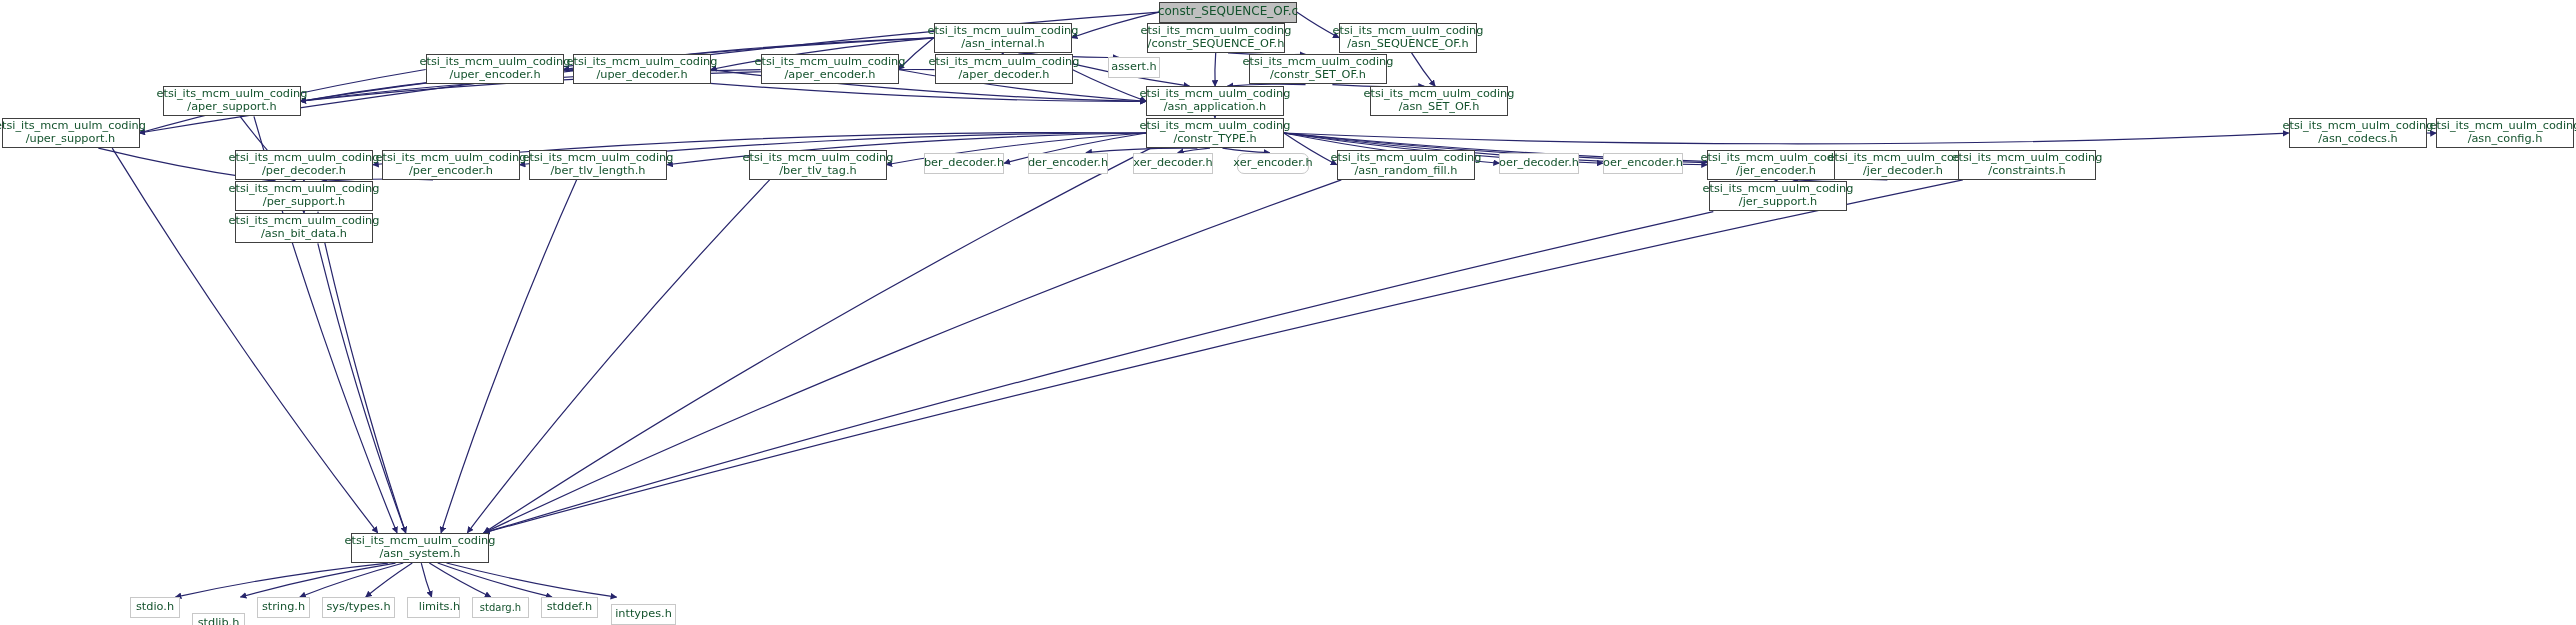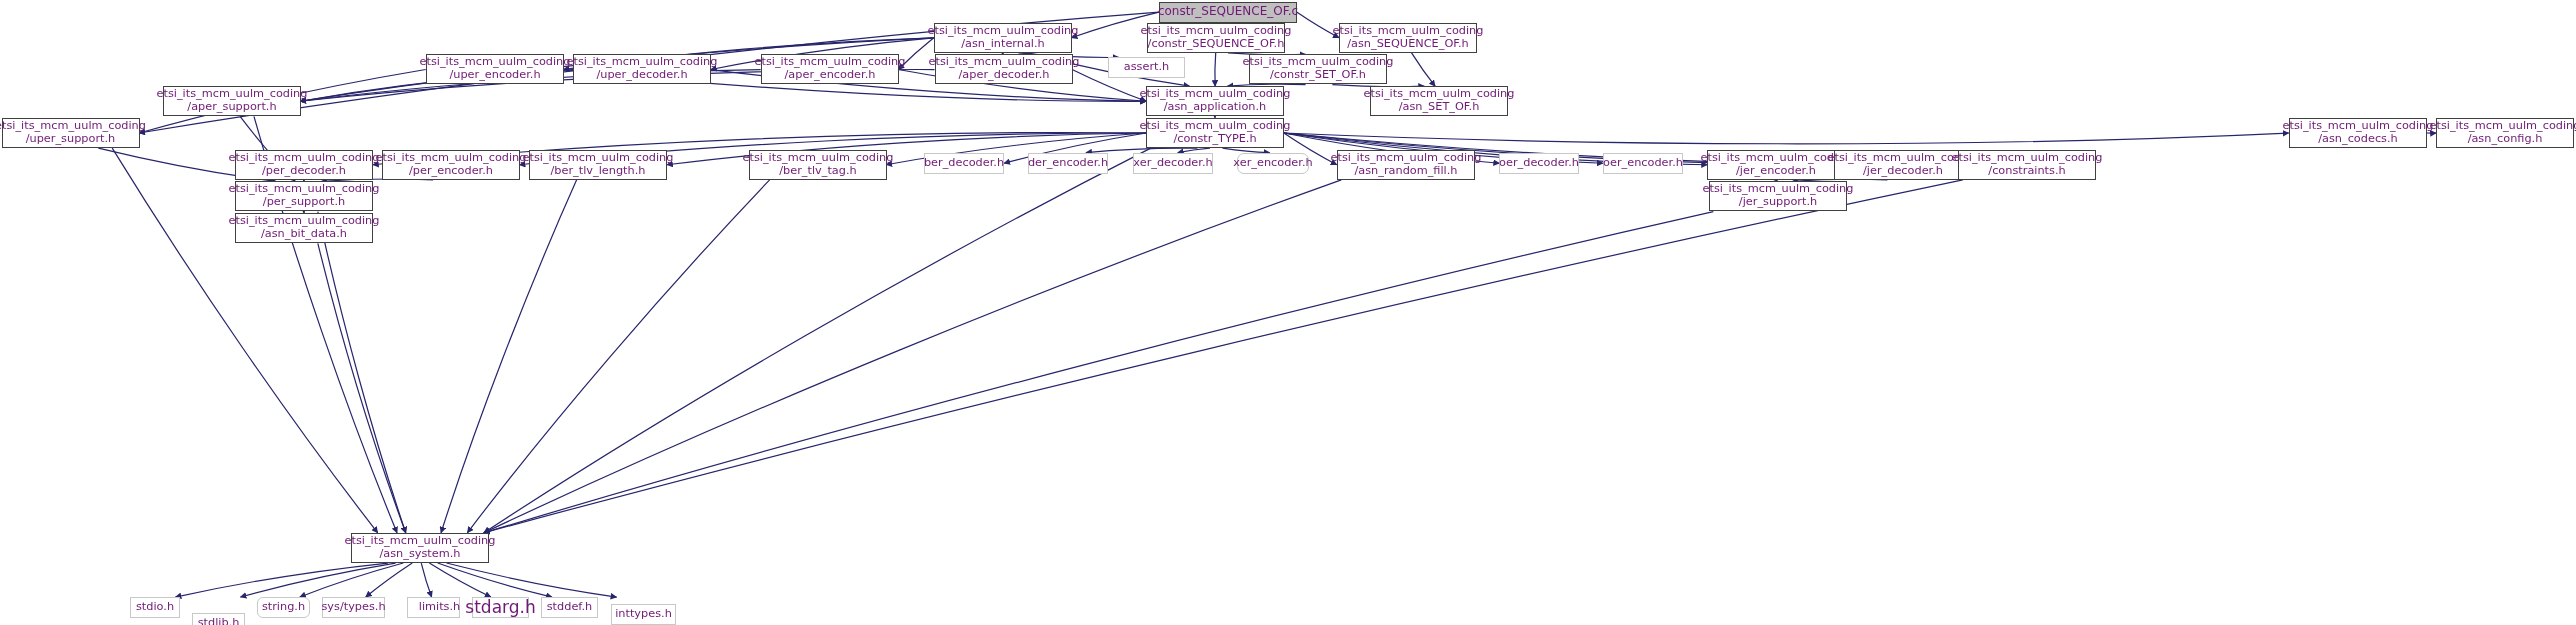--- a/index.html
+++ b/index.html
@@ -13,21 +13,21 @@
   }
   #edges{position:absolute;left:0;top:0;width:2576px;height:625px;pointer-events:none;}
   .node{
     position:absolute;
     box-sizing:border-box;
     display:flex;
     align-items:center;
     justify-content:center;
     text-align:center;
     line-height:1.12;
-    color:#701a75;
+    color:#14532d;
     background:#ffffff;
     white-space:pre;
     overflow:visible;
   }
   .node .lbl{display:block;}
   
   .t-root{background:#bfbfbf;border:0.8px solid #404040;}
   .t-local{background:#ffffff;border:0.8px solid #404040;}
   .t-sys{background:#ffffff;border:0.8px solid #c8c8c8;}
 </style>
@@ -119,21 +119,21 @@
       <div class="node t-local" style="left: 1339px; top: 23px; width: 138px; height: 30px; font-size: 11.3px;"><span class="lbl">etsi_its_mcm_uulm_coding
 /asn_SEQUENCE_OF.h</span></div>
       <div class="node t-local" style="left: 426px; top: 54px; width: 138px; height: 30px; font-size: 11.3px;"><span class="lbl">etsi_its_mcm_uulm_coding
 /uper_encoder.h</span></div>
       <div class="node t-local" style="left: 573px; top: 54px; width: 138px; height: 30px; font-size: 11.3px;"><span class="lbl">etsi_its_mcm_uulm_coding
 /uper_decoder.h</span></div>
       <div class="node t-local" style="left: 761px; top: 54px; width: 138px; height: 30px; font-size: 11.3px;"><span class="lbl">etsi_its_mcm_uulm_coding
 /aper_encoder.h</span></div>
       <div class="node t-local" style="left: 935px; top: 54px; width: 138px; height: 30px; font-size: 11.3px;"><span class="lbl">etsi_its_mcm_uulm_coding
 /aper_decoder.h</span></div>
-      <div class="node t-sys" style="left: 1108px; top: 57px; width: 77px; height: 21px; font-size: 11.3px;"><span class="lbl">assert.h</span></div>
+      <div class="node t-sys" style="left: 1108px; top: 57px; width: 52px; height: 21px; font-size: 11.3px;"><span class="lbl">assert.h</span></div>
       <div class="node t-local" style="left: 1249px; top: 54px; width: 138px; height: 30px; font-size: 11.3px;"><span class="lbl">etsi_its_mcm_uulm_coding
 /constr_SET_OF.h</span></div>
       <div class="node t-local" style="left: 163px; top: 86px; width: 138px; height: 30px; font-size: 11.3px;"><span class="lbl">etsi_its_mcm_uulm_coding
 /aper_support.h</span></div>
       <div class="node t-local" style="left: 1146px; top: 86px; width: 138px; height: 30px; font-size: 11.3px;"><span class="lbl">etsi_its_mcm_uulm_coding
 /asn_application.h</span></div>
       <div class="node t-local" style="left: 1370px; top: 86px; width: 138px; height: 30px; font-size: 11.3px;"><span class="lbl">etsi_its_mcm_uulm_coding
 /asn_SET_OF.h</span></div>
       <div class="node t-local" style="left: 1.5px; top: 118px; width: 138px; height: 30px; font-size: 11.3px;"><span class="lbl">etsi_its_mcm_uulm_coding
 /uper_support.h</span></div>
@@ -168,21 +168,21 @@
       <div class="node t-local" style="left: 235px; top: 181px; width: 138px; height: 30px; font-size: 11.3px;"><span class="lbl">etsi_its_mcm_uulm_coding
 /per_support.h</span></div>
       <div class="node t-local" style="left: 1709px; top: 181px; width: 138px; height: 30px; font-size: 11.3px;"><span class="lbl">etsi_its_mcm_uulm_coding
 /jer_support.h</span></div>
       <div class="node t-local" style="left: 235px; top: 213px; width: 138px; height: 30px; font-size: 11.3px;"><span class="lbl">etsi_its_mcm_uulm_coding
 /asn_bit_data.h</span></div>
       <div class="node t-local" style="left: 351px; top: 533px; width: 138px; height: 30px; font-size: 11.3px;"><span class="lbl">etsi_its_mcm_uulm_coding
 /asn_system.h</span></div>
       <div class="node t-sys" style="left: 130px; top: 597px; width: 50px; height: 21px; font-size: 11.3px; text-align: right;"><span class="lbl">stdio.h</span></div>
       <div class="node t-sys" style="left: 192px; top: 613px; width: 53px; height: 21px; font-size: 11.3px;"><span class="lbl">stdlib.h</span></div>
-      <div class="node t-sys" style="left: 257px; top: 597px; width: 53px; height: 21px; font-size: 11.3px; border-radius: 6px;"><span class="lbl">string.h</span></div>
-      <div class="node t-sys" style="left: 322px; top: 597px; width: 63px; height: 21px; font-size: 11.3px;"><span class="lbl">sys/types.h</span></div>
+      <div class="node t-sys" style="left: 257px; top: 597px; width: 53px; height: 21px; font-size: 11.3px;"><span class="lbl">string.h</span></div>
+      <div class="node t-sys" style="left: 322px; top: 597px; width: 73px; height: 21px; font-size: 11.3px;"><span class="lbl">sys/types.h</span></div>
       <div class="node t-sys" style="left: 407px; top: 597px; width: 53px; height: 21px; font-size: 11.3px; padding-left: 12px;"><span class="lbl">limits.h</span></div>
-      <div class="node t-sys" style="left: 472px; top: 597px; width: 57px; height: 21px; font-size: 17px;"><span class="lbl">stdarg.h</span></div>
+      <div class="node t-sys" style="left: 472px; top: 597px; width: 57px; height: 21px; font-size: 10px;"><span class="lbl">stdarg.h</span></div>
       <div class="node t-sys" style="left: 541px; top: 597px; width: 57px; height: 21px; font-size: 11.3px;"><span class="lbl">stddef.h</span></div>
       <div class="node t-sys" style="left: 611px; top: 604px; width: 65px; height: 21px; font-size: 11.3px;"><span class="lbl">inttypes.h</span></div>
     </div>
 </div>
 
 
 </body></html>

